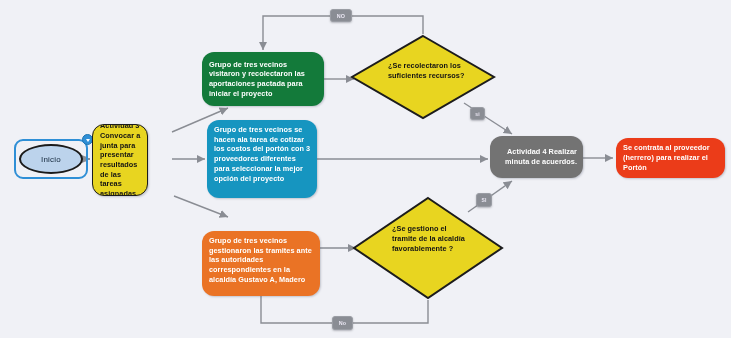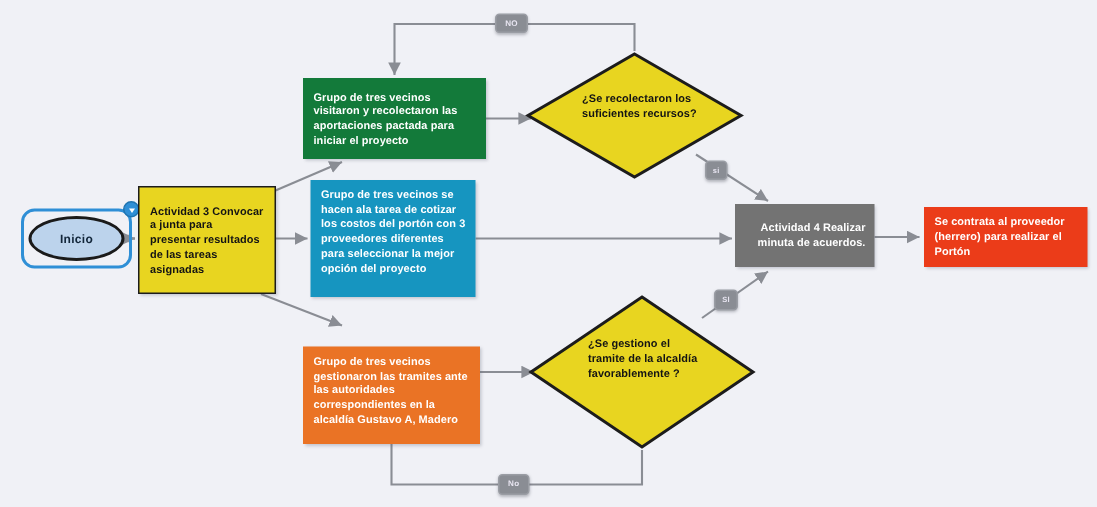--- a/index.html
+++ b/index.html
@@ -48,21 +48,21 @@
     width: 64px; height: 30px;
     border: 2px solid #1a1a1a;
     border-radius: 50%;
     background: #bcd3ec;
     display: flex;
     align-items: center;
     justify-content: center;
   }
   .start-ellipse span {
     font-size: 8px;
-    font-weight: bold;
+    font-weight: normal;
     color: #12263a;
     letter-spacing: .2px;
   }
   .start-handle {
     position: absolute;
     right: -5px; top: -5px;
     width: 11px; height: 11px;
     border-radius: 50%;
     background: #2f8fd6;
     border: 1px solid #1f74b0;
@@ -78,28 +78,28 @@
   }
 
   
   .proc {
     position: absolute;
     padding: 5px 6px 5px 7px;
     font-size: 7.3px;
     font-weight: bold;
     line-height: 1.33;
     letter-spacing: .05px;
-    border-radius: 0;
+    border-radius: 12px;
     box-shadow: 1px 1px 2px rgba(90,95,115,.30);
     overflow: hidden;
   }
 
   .proc-yellow {
     left: 92px; top: 124px;
-    width: 92px; height: 72px;
+    width: 56px; height: 72px;
     background: #e8d520;
     border: 1.6px solid #1c1c1c;
     color: #141414;
     display: flex;
     align-items: center;
   }
 
   .proc-green {
     left: 202px; top: 52px;
     width: 122px; height: 54px;

